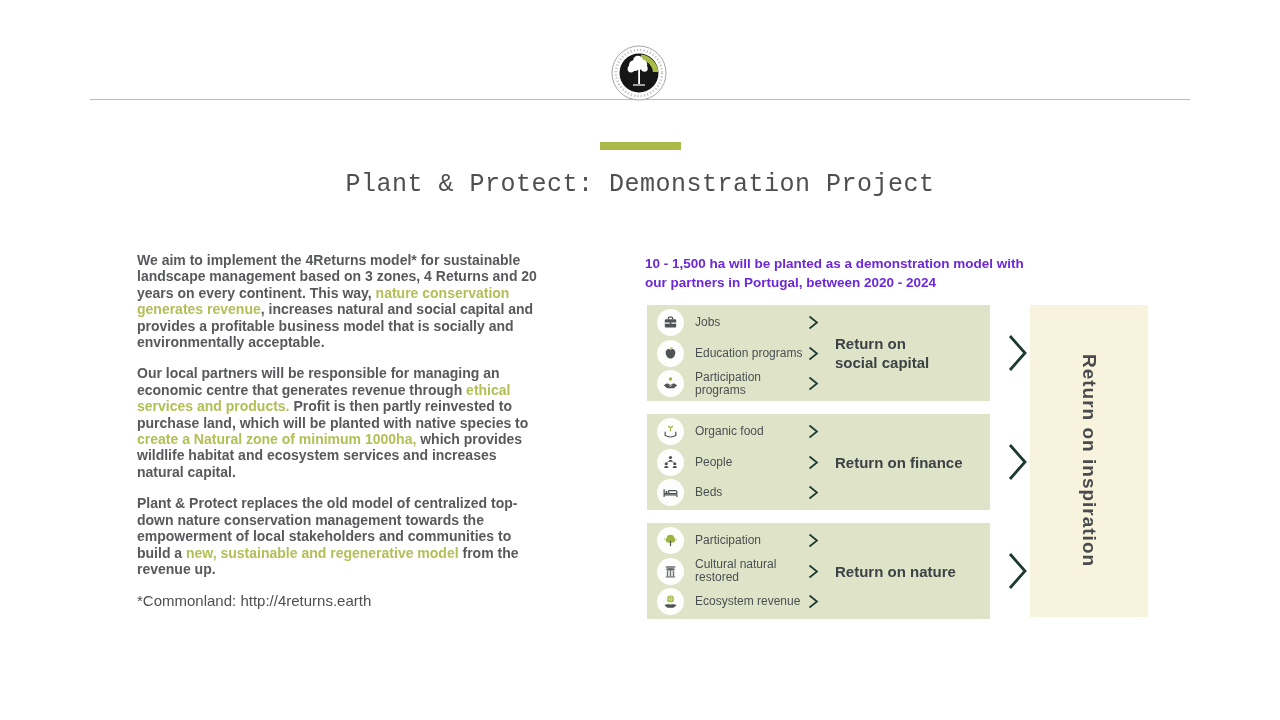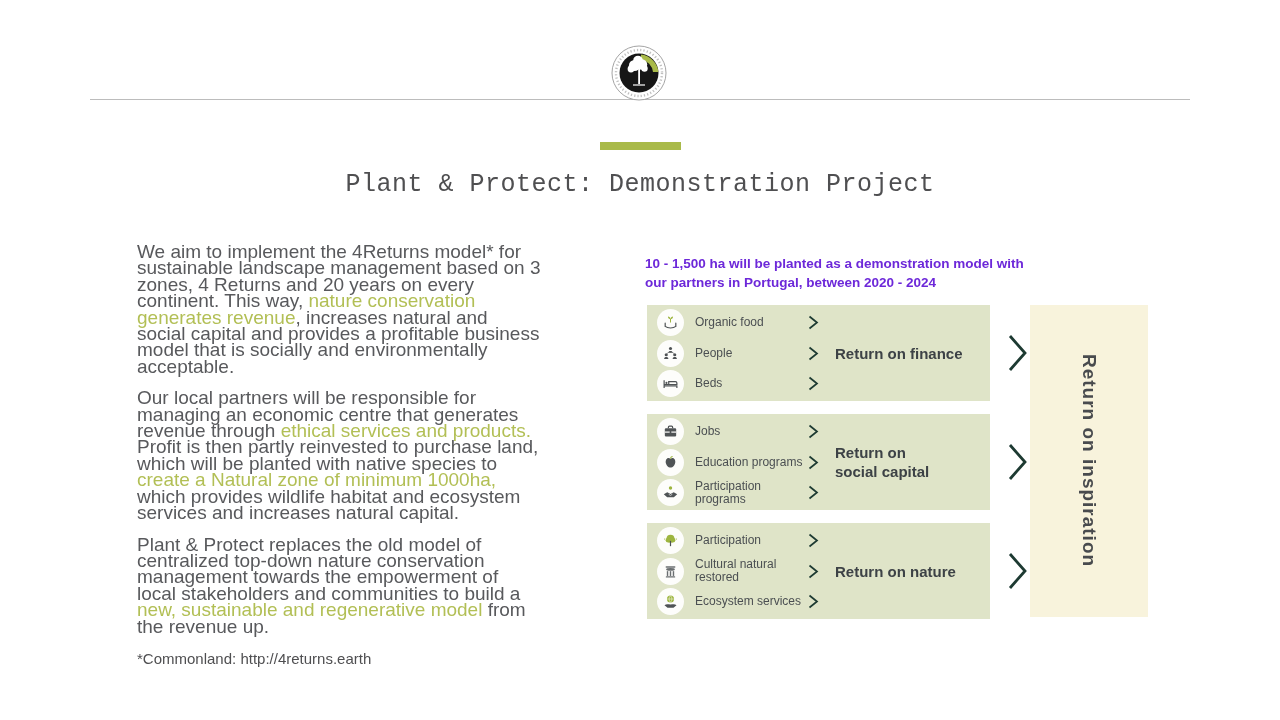--- a/index.html
+++ b/index.html
@@ -10,21 +10,21 @@
   
   .top-rule{position:absolute;left:90px;top:99px;width:1100px;border-top:1px solid #bcbcbc;}
   .logo{position:absolute;left:611px;top:45px;width:56px;height:56px;z-index:2;}
   .accent-bar{position:absolute;left:600px;top:142px;width:81px;height:8px;background:#a9ba49;}
   .title{
     position:absolute;left:0;top:170px;width:100%;text-align:center;margin:0;
     font-size:25px;font-weight:400;letter-spacing:.5px;color:#4f4f51;font-family:Liberation Mono, monospace;
   }
   
   .left-col{position:absolute;left:137px;top:244px;width:404px;}
-  .para{font-size:19px;line-height:16.4px;margin:0 0 15px 0;white-space:pre-line;color:#58595c;}
+  .para{font-size:14px;line-height:16.4px;margin:8px 0 15px 0;white-space:pre-line;color:#58595c;font-weight:bold;}
   .para .hl{color:#b2bf55;}
   .footnote{font-size:15px;color:#4f4f51;margin-top:2px;}
   
   .right-heading{
     position:absolute;left:645px;top:254px;width:400px;
     font-size:13.5px;font-weight:bold;line-height:19px;color:#6d28d9;
   }
   .boxes{position:absolute;left:647px;top:305px;}
   .box-row{display:flex;align-items:center;margin-bottom:13px;}
   .green-box{position:relative;width:343px;height:96px;background:#dfe4c8;flex:none;}
@@ -84,83 +84,20 @@
 
   <div class="right-heading">10 - 1,500 ha will be planted as a demonstration model with our partners in Portugal, between 2020 - 2024</div>
 
   <div class="boxes" id="boxes">
       <div class="box-row">
         <div class="green-box">
           <div class="items">
             <div class="item-row">
               <div class="icon-circle">
                 <svg viewBox="0 0 24 24">
-                  <g fill="none" stroke="#4f5355" stroke-width="1.7" stroke-linecap="round">
-                    <path d="M4.5 13v4.5M19.5 13v4.5M4.5 17.5c3.5 3 11.5 3 15 0"></path>
-                  </g>
-                  <path d="M12 12V6.8" stroke="#9db53f" stroke-width="1.5" fill="none"></path>
-                  <path d="M12 7.4C12 5 10.4 3.6 8.4 3.6 8.4 6 10 7.4 12 7.4Z" fill="#9db53f"></path>
-                  <path d="M12 7.4c0-2.4 1.6-3.8 3.6-3.8 0 2.4-1.6 3.8-3.6 3.8Z" fill="#9db53f"></path>
-                </svg>
-              </div>
-              <span class="item-label">Organic food</span>
-              <span class="sm-chevron">
-                <svg width="13" height="17" viewBox="0 0 13 17">
-                  <path d="M2.5 2.5L10 8.5L2.5 14.5" fill="none" stroke="#1d3a32" stroke-width="1.7"></path>
-                </svg>
-              </span>
-            </div>
-            <div class="item-row">
-              <div class="icon-circle">
-                <svg viewBox="0 0 24 24" fill="#4f5355">
-                  <circle cx="12" cy="5" r="2.2"></circle>
-                  <path d="M9 11c0-1.8 1.3-2.7 3-2.7s3 .9 3 2.7z"></path>
-                  <circle cx="6" cy="13.8" r="2.2"></circle>
-                  <path d="M3 19.8c0-1.8 1.3-2.7 3-2.7s3 .9 3 2.7z"></path>
-                  <circle cx="18" cy="13.8" r="2.2"></circle>
-                  <path d="M15 19.8c0-1.8 1.3-2.7 3-2.7s3 .9 3 2.7z"></path>
-                  <path d="M12 8.7v2M7 12l4-2.6M17 12l-4-2.6" stroke="#4f5355" stroke-width="0.8" fill="none"></path>
-                </svg>
-              </div>
-              <span class="item-label">People</span>
-              <span class="sm-chevron">
-                <svg width="13" height="17" viewBox="0 0 13 17">
-                  <path d="M2.5 2.5L10 8.5L2.5 14.5" fill="none" stroke="#1d3a32" stroke-width="1.7"></path>
-                </svg>
-              </span>
-            </div>
-            <div class="item-row">
-              <div class="icon-circle">
-                <svg viewBox="0 0 24 24" fill="none" stroke="#4f5355" stroke-width="1.7">
-                  <path d="M3 7.5v11M3 15.5h18v3M3 13.5h18v-2.2a2 2 0 0 0-2-2H9.5v4"></path>
-                  <circle cx="6.3" cy="11.2" r="1.5" fill="#4f5355" stroke="none"></circle>
-                </svg>
-              </div>
-              <span class="item-label">Beds</span>
-              <span class="sm-chevron">
-                <svg width="13" height="17" viewBox="0 0 13 17">
-                  <path d="M2.5 2.5L10 8.5L2.5 14.5" fill="none" stroke="#1d3a32" stroke-width="1.7"></path>
-                </svg>
-              </span>
-            </div>
-          </div>
-          <div class="return-label">Return on finance</div>
-        </div>
-        <span class="big-chevron">
-          <svg width="24" height="42" viewBox="0 0 24 42">
-            <path d="M4 4L19 21L4 38" fill="none" stroke="#1d3a32" stroke-width="2.8"></path>
-          </svg>
-        </span>
-      </div>
-      <div class="box-row">
-        <div class="green-box">
-          <div class="items">
-            <div class="item-row">
-              <div class="icon-circle">
-                <svg viewBox="0 0 24 24">
                   <rect x="4" y="7.5" width="16" height="11.5" rx="1.5" fill="#4f5355"></rect>
                   <path d="M9 7.5V6a1.5 1.5 0 0 1 1.5-1.5h3A1.5 1.5 0 0 1 15 6v1.5" fill="none" stroke="#4f5355" stroke-width="1.7"></path>
                   <rect x="4" y="12" width="16" height="1.7" fill="#fdfdfb"></rect>
                   <rect x="10.8" y="11.2" width="2.4" height="3.2" rx="0.6" fill="#4f5355"></rect>
                 </svg>
               </div>
               <span class="item-label">Jobs</span>
               <span class="sm-chevron">
                 <svg width="13" height="17" viewBox="0 0 13 17">
                   <path d="M2.5 2.5L10 8.5L2.5 14.5" fill="none" stroke="#1d3a32" stroke-width="1.7"></path>
@@ -205,20 +142,83 @@
             <path d="M4 4L19 21L4 38" fill="none" stroke="#1d3a32" stroke-width="2.8"></path>
           </svg>
         </span>
       </div>
       <div class="box-row">
         <div class="green-box">
           <div class="items">
             <div class="item-row">
               <div class="icon-circle">
                 <svg viewBox="0 0 24 24">
+                  <g fill="none" stroke="#4f5355" stroke-width="1.7" stroke-linecap="round">
+                    <path d="M4.5 13v4.5M19.5 13v4.5M4.5 17.5c3.5 3 11.5 3 15 0"></path>
+                  </g>
+                  <path d="M12 12V6.8" stroke="#9db53f" stroke-width="1.5" fill="none"></path>
+                  <path d="M12 7.4C12 5 10.4 3.6 8.4 3.6 8.4 6 10 7.4 12 7.4Z" fill="#9db53f"></path>
+                  <path d="M12 7.4c0-2.4 1.6-3.8 3.6-3.8 0 2.4-1.6 3.8-3.6 3.8Z" fill="#9db53f"></path>
+                </svg>
+              </div>
+              <span class="item-label">Organic food</span>
+              <span class="sm-chevron">
+                <svg width="13" height="17" viewBox="0 0 13 17">
+                  <path d="M2.5 2.5L10 8.5L2.5 14.5" fill="none" stroke="#1d3a32" stroke-width="1.7"></path>
+                </svg>
+              </span>
+            </div>
+            <div class="item-row">
+              <div class="icon-circle">
+                <svg viewBox="0 0 24 24" fill="#4f5355">
+                  <circle cx="12" cy="5" r="2.2"></circle>
+                  <path d="M9 11c0-1.8 1.3-2.7 3-2.7s3 .9 3 2.7z"></path>
+                  <circle cx="6" cy="13.8" r="2.2"></circle>
+                  <path d="M3 19.8c0-1.8 1.3-2.7 3-2.7s3 .9 3 2.7z"></path>
+                  <circle cx="18" cy="13.8" r="2.2"></circle>
+                  <path d="M15 19.8c0-1.8 1.3-2.7 3-2.7s3 .9 3 2.7z"></path>
+                  <path d="M12 8.7v2M7 12l4-2.6M17 12l-4-2.6" stroke="#4f5355" stroke-width="0.8" fill="none"></path>
+                </svg>
+              </div>
+              <span class="item-label">People</span>
+              <span class="sm-chevron">
+                <svg width="13" height="17" viewBox="0 0 13 17">
+                  <path d="M2.5 2.5L10 8.5L2.5 14.5" fill="none" stroke="#1d3a32" stroke-width="1.7"></path>
+                </svg>
+              </span>
+            </div>
+            <div class="item-row">
+              <div class="icon-circle">
+                <svg viewBox="0 0 24 24" fill="none" stroke="#4f5355" stroke-width="1.7">
+                  <path d="M3 7.5v11M3 15.5h18v3M3 13.5h18v-2.2a2 2 0 0 0-2-2H9.5v4"></path>
+                  <circle cx="6.3" cy="11.2" r="1.5" fill="#4f5355" stroke="none"></circle>
+                </svg>
+              </div>
+              <span class="item-label">Beds</span>
+              <span class="sm-chevron">
+                <svg width="13" height="17" viewBox="0 0 13 17">
+                  <path d="M2.5 2.5L10 8.5L2.5 14.5" fill="none" stroke="#1d3a32" stroke-width="1.7"></path>
+                </svg>
+              </span>
+            </div>
+          </div>
+          <div class="return-label">Return on finance</div>
+        </div>
+        <span class="big-chevron">
+          <svg width="24" height="42" viewBox="0 0 24 42">
+            <path d="M4 4L19 21L4 38" fill="none" stroke="#1d3a32" stroke-width="2.8"></path>
+          </svg>
+        </span>
+      </div>
+      <div class="box-row">
+        <div class="green-box">
+          <div class="items">
+            <div class="item-row">
+              <div class="icon-circle">
+                <svg viewBox="0 0 24 24">
                   <circle cx="12" cy="9.5" r="5.6" fill="#9db53f"></circle>
                   <circle cx="8.6" cy="11.5" r="3.4" fill="#9db53f"></circle>
                   <circle cx="15.4" cy="11.5" r="3.4" fill="#9db53f"></circle>
                   <path d="M12 12.5V20" stroke="#4f5355" stroke-width="1.7" fill="none"></path>
                   <path d="M3 10h1.6M19.4 10H21" stroke="#9db53f" stroke-width="1.4"></path>
                 </svg>
               </div>
               <span class="item-label">Participation</span>
               <span class="sm-chevron">
                 <svg width="13" height="17" viewBox="0 0 13 17">
@@ -245,21 +245,21 @@
               </span>
             </div>
             <div class="item-row">
               <div class="icon-circle">
                 <svg viewBox="0 0 24 24">
                   <circle cx="12" cy="8.5" r="5" fill="#9db53f"></circle>
                   <path d="M7.2 8.5h9.6M12 3.7c2.6 2.6 2.6 7 0 9.6M12 3.7c-2.6 2.6-2.6 7 0 9.6" stroke="#e9eed4" stroke-width="0.9" fill="none"></path>
                   <path d="M3.5 17.2c3-2 5.2-.9 8.5-.9s5.5-1.1 8.5.9l-4.3 3.6H7.8z" fill="#4f5355"></path>
                 </svg>
               </div>
-              <span class="item-label">Ecosystem services</span>
+              <span class="item-label">Ecosystem revenue</span>
               <span class="sm-chevron">
                 <svg width="13" height="17" viewBox="0 0 13 17">
                   <path d="M2.5 2.5L10 8.5L2.5 14.5" fill="none" stroke="#1d3a32" stroke-width="1.7"></path>
                 </svg>
               </span>
             </div>
           </div>
           <div class="return-label">Return on nature</div>
         </div>
         <span class="big-chevron">

